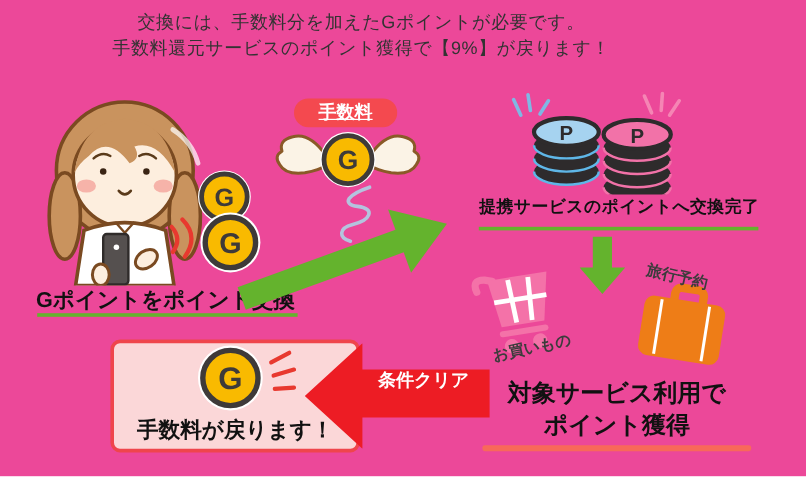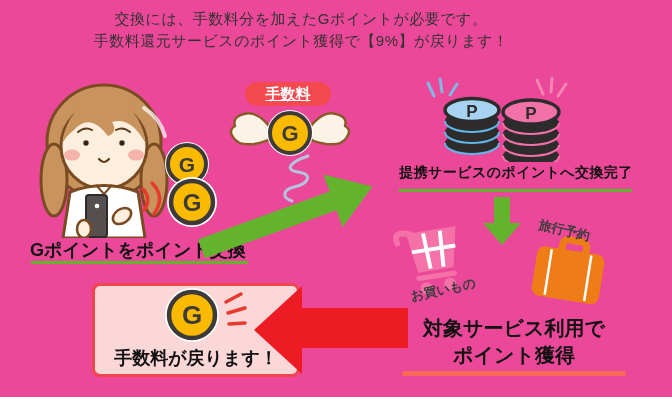--- a/index.html
+++ b/index.html
@@ -187,15 +187,16 @@
         <path d="M134,38 L150,37"></path>
       </g>
     </svg>
     <div class="refund-label">手数料が戻ります！</div>
   </div>
 
   <svg class="abs red-arrow" width="160" height="88" viewBox="0 0 160 88">
     <path d="M4,44 L52,0 L52,22 L158,22 L158,62 L52,62 L52,88 Z" fill="#ed1c24"></path>
   </svg>
   <div class="abs red-arrow-text">
+    <div>条件クリア</div>
   </div>
 
 </div>
 
 </body></html>

